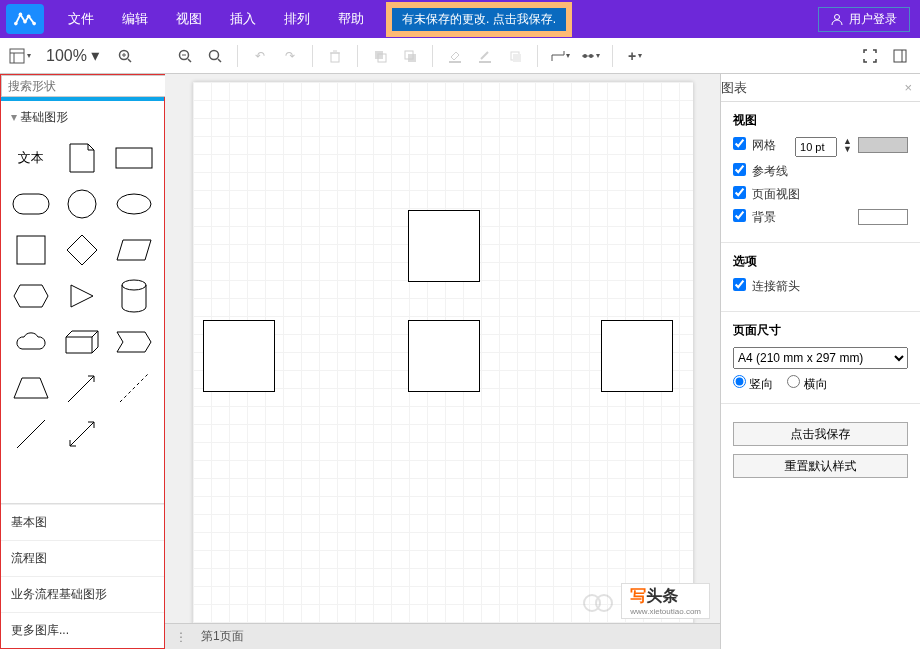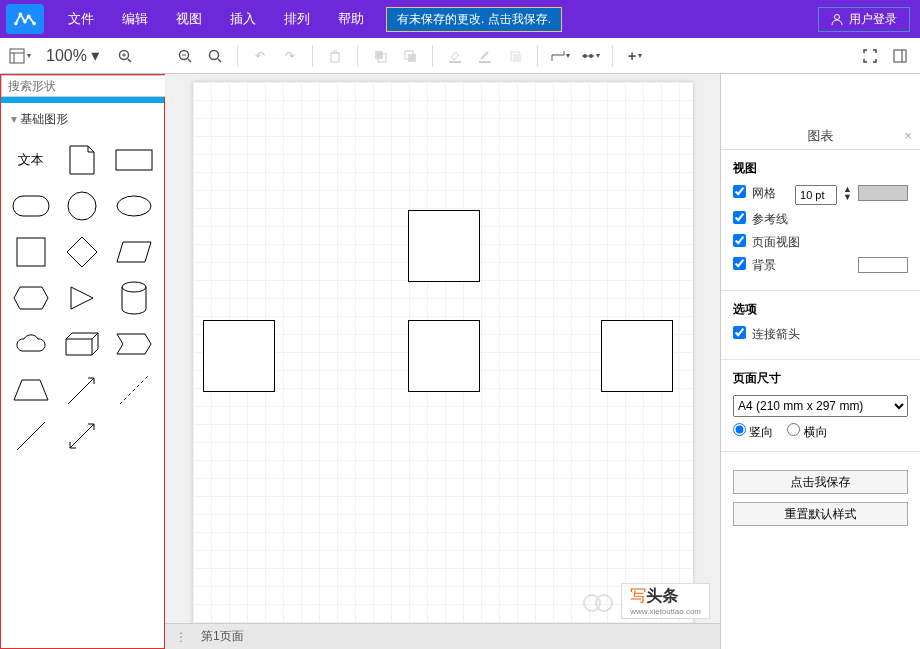--- a/index.html
+++ b/index.html
@@ -2,71 +2,71 @@
 <html><head>
 <meta charset="utf-8">
 <style>
 * { box-sizing: border-box; margin: 0; padding: 0; }
 body { font-family: "Microsoft YaHei", Arial, sans-serif; font-size: 12px; overflow: hidden; background: #fff; }
 #app { width: 920px; height: 649px; display: flex; flex-direction: column; }
 
 .menubar { height: 38px; background: #6d28d9; display: flex; align-items: center; color: #fff; }
 .logo { width: 38px; height: 30px; background: #1a8cff; margin: 0 10px 0 6px; border-radius: 4px; display:flex;align-items:center;justify-content:center; }
 .menubar .mitem { padding: 0 14px; height: 38px; line-height: 38px; cursor: pointer; font-size: 13px; }
-.save-notice { background: #0a6abf; border:1px solid #fdba74; padding: 3px 10px; margin-left: 8px; font-size: 12px; cursor: pointer; text-align: center; }
+.save-notice { background: #0a6abf; border:6px solid #fdba74; padding: 3px 10px; margin-left: 8px; font-size: 12px; cursor: pointer; text-align: center; }
 .user-login { margin-left: auto; margin-right: 10px; border:1px solid #4a8cc4; padding: 3px 12px; cursor: pointer; display:flex;align-items:center;gap:6px; font-size: 12px;}
 
 .toolbar { height: 36px; border-bottom: 1px solid #ccc; display: flex; align-items: center; }
 .tb-left { width: 165px; height: 100%; display: flex; align-items: center; padding: 0 8px; gap: 10px; }
 .tb-icon { width: 24px; height: 24px; display: inline-flex; align-items: center; justify-content: center; cursor: pointer; color:#555; }
 .tb-zoom { font-size: 16px; color:#444; cursor: pointer; padding:0 4px; }
 .tb-sep { width: 1px; height: 22px; background: #ddd; margin: 0 4px; }
 .tb-right { flex: 1; display: flex; align-items: center; padding: 0 8px; gap: 6px; }
 .tb-icon.dis { opacity: 0.35; }
 .spacer { flex: 1; }
 
 .body { flex: 1; display: flex; overflow: hidden; }
 
 .sidebar { width: 165px; border: 1px solid #e03030; display: flex; flex-direction: column; background:#fff; }
-.search-wrap { display:flex; align-items:center; border-bottom:6px solid #0ea5e9;}
+.search-wrap { display:flex; align-items:center; border-bottom:4px solid #0ea5e9;}
 .search-wrap input { flex:1; border:1px solid #ccc; height:22px; padding:0 6px; font-size:12px; }
 .search-wrap .sicon { width:22px;height:22px; border:1px solid #ccc; border-left:0; display:flex;align-items:center;justify-content:center; color:#888; cursor:pointer;}
 .cat-header { padding: 8px 10px; font-size: 12px; color:#333; cursor: pointer; }
 .cat-header::before { content:"▾ "; color:#888; }
 .shapes-grid { flex:1; padding: 6px 8px; display: grid; grid-template-columns: repeat(3, 1fr); gap: 10px 8px; align-content:start; }
 .shape-cell { height: 36px; display:flex; align-items:center; justify-content:center; cursor:pointer; }
 .cats { border-top:1px solid #ddd; }
 .cat-item { padding: 9px 10px; border-top:1px solid #eee; font-size: 12px; cursor:pointer; color:#333; }
 
 .canvas-wrap { flex: 1; position: relative; background: #f0f0f0; overflow:hidden; }
 .tabbar { position:absolute; bottom:0; left:0; right:0; height:26px; background: #e8e8e8; border-top:1px solid #ccc; display:flex; align-items:center; padding: 0 6px; gap: 10px; font-size:12px; color:#555; }
 .tabbar .tmenu { cursor:pointer; padding:0 4px; color:#888; }
 .canvas-area { position:absolute; top:0; left:0; right:0; bottom:26px; display:flex; justify-content:center; padding-top: 8px; }
 .page { width: 500px; height: 580px; background: #fff; box-shadow: 0 0 4px rgba(0,0,0,0.2);
   background-image: linear-gradient(#f2f2f2 1px, transparent 1px), linear-gradient(90deg, #f2f2f2 1px, transparent 1px);
   background-size: 18px 18px; position: relative; }
 .rect { position:absolute; border:1px solid #000; background:#fff; }
 
 .format { width: 200px; border-left:1px solid #ccc; background:#fff; overflow-y:auto; }
-.fmt-head { height: 28px; border-bottom:1px solid #ddd; display:flex; align-items:center; justify-content:center; position:relative; color:#444; font-size:13px;margin-top:48px; }
+.fmt-head { height: 28px; border-bottom:1px solid #ddd; display:flex; align-items:center; justify-content:flex-start; position:relative; color:#444; font-size:13px; }
 .fmt-close { position:absolute; right:8px; cursor:pointer; color:#aaa; }
 .fmt-sec { padding: 10px 12px; border-bottom:1px solid #e5e5e5; }
 .fmt-title { font-weight:bold; font-size:12px; margin-bottom:8px; }
 .chk-row { display:flex; align-items:flex-start; gap:6px; margin-bottom:6px; font-size:12px; color:#333;}
 .chk-row input[type=text]{ width:42px; height:20px; font-size:11px; padding:0 3px; }
 .swatch { width:50px; height:16px; border:1px solid #888; background:#ccc; cursor:pointer; }
 .swatch.white { background:#fff; }
 .fmt-sec select { width:100%; height:22px; font-size:12px; }
 .radio-row { margin-top:6px; display:flex; gap:14px; }
 .btn { display:block; width:100%; height:24px; border:1px solid #aaa; background:#f5f5f5; margin-top:8px; cursor:pointer; font-size:12px; }
 
 .watermark { position:absolute; right:10px; bottom:30px; display:flex; align-items:center; gap:8px; }
 .wm-logo { width:30px; height:24px; opacity:0.25; }
 .wm-box { background:#fff; border:1px solid #ddd; padding:2px 8px; }
-.wm-t { font-weight:normal; font-size:16px; }
+.wm-t { font-weight:bold; font-size:16px; }
 .wm-t span { color:#ff6600; }
 .wm-s { font-size:8px; color:#888; }
 
 svg { display:block; }
 </style>
 </head>
 <body>
 
 <div id="app">
 
@@ -316,20 +316,26 @@
               <line x1="4" y1="32" x2="32" y2="4" stroke="#000"></line>
             </svg>
           </div>
         <div class="shape-cell">
             <svg width="36" height="36" viewBox="0 0 36 36">
               <line x1="6" y1="30" x2="30" y2="6" stroke="#000"></line>
               <path d="M24,6 L30,6 L30,12 M6,24 L6,30 L12,30" fill="none" stroke="#000"></path>
             </svg>
           </div>
       </div>
+      <div class="cats">
+        <div class="cat-item">基本图</div>
+        <div class="cat-item">流程图</div>
+        <div class="cat-item">业务流程基础图形</div>
+        <div class="cat-item">更多图库...</div>
+      </div>
     </div>
 
     <div class="canvas-wrap">
       <div class="canvas-area">
         <div class="page">
           <div class="rect" style="left:215px; top:128px; width:72px; height:72px;"></div>
           <div class="rect" style="left:10px;  top:238px; width:72px; height:72px;"></div>
           <div class="rect" style="left:215px; top:238px; width:72px; height:72px;"></div>
           <div class="rect" style="left:408px; top:238px; width:72px; height:72px;"></div>
         </div>

